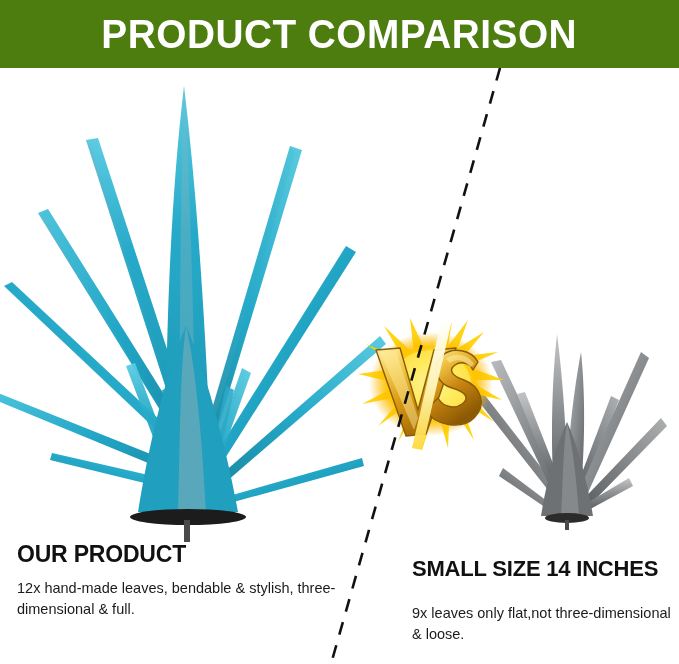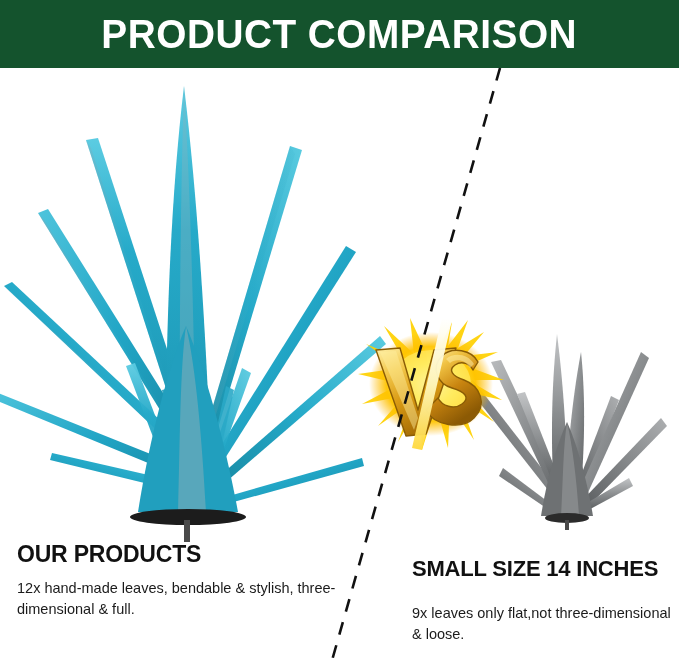--- a/index.html
+++ b/index.html
@@ -23,21 +23,21 @@
     overflow: hidden;
   }
 
   
   .banner {
     position: absolute;
     left: 0;
     top: 0;
     width: 679px;
     height: 68px;
-    background: #14532d;
+    background: #4d7c0f;
     display: flex;
     align-items: center;
     justify-content: center;
   }
   .banner-title {
     color: #ffffff;
     font-family: "Liberation Sans", sans-serif;
     font-weight: bold;
     font-size: 40px;
     letter-spacing: 0.5px;
@@ -302,21 +302,21 @@
         <polygon points="86,0 96,2 66,132 56,130" fill="url(#slash)" opacity="0.95"></polygon>
       </svg>
     </div>
   </div>
 
   <svg class="divider-svg" viewBox="0 0 679 664" xmlns="http://www.w3.org/2000/svg">
     <line x1="500" y1="68" x2="331" y2="664" stroke="#111111" stroke-width="2.6" stroke-dasharray="13 11" stroke-linecap="butt"></line>
   </svg>
 
   <div class="caption caption-left">
-    <div class="cap-head">OUR PRODUCTS</div>
+    <div class="cap-head">OUR PRODUCT</div>
     <div class="cap-body">12x hand-made leaves, bendable &amp; stylish, three-dimensional &amp; full.</div>
   </div>
 
   <div class="caption caption-right">
     <div class="cap-head small-head">SMALL SIZE 14 INCHES</div>
     <div class="cap-body">9x leaves only flat,not three-dimensional &amp; loose.</div>
   </div>
 
 </div>
 

